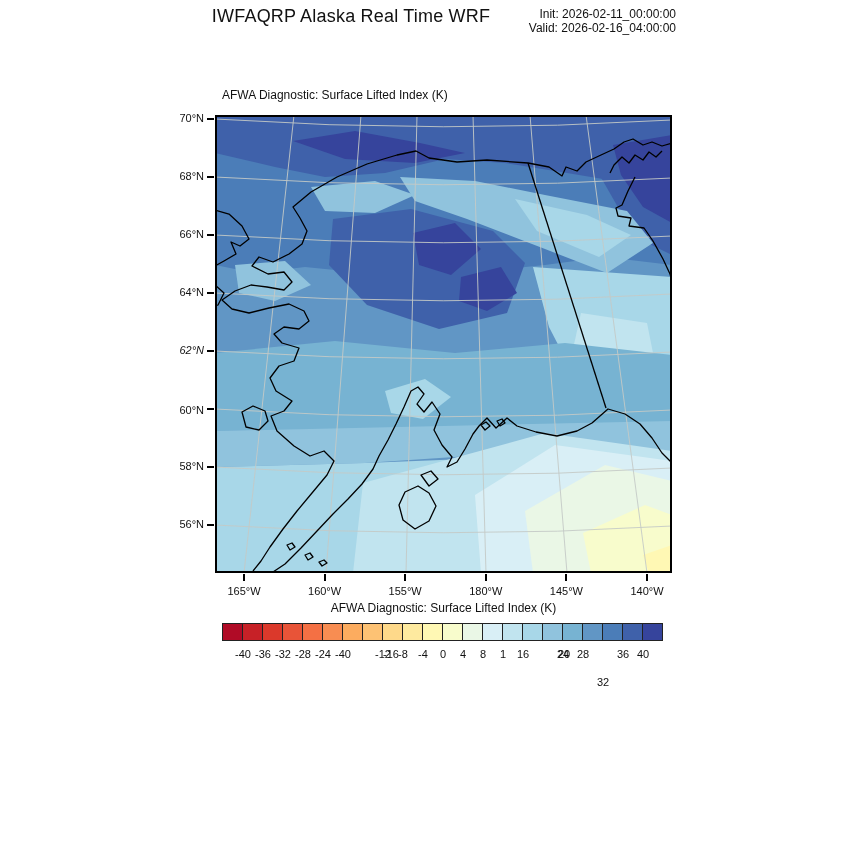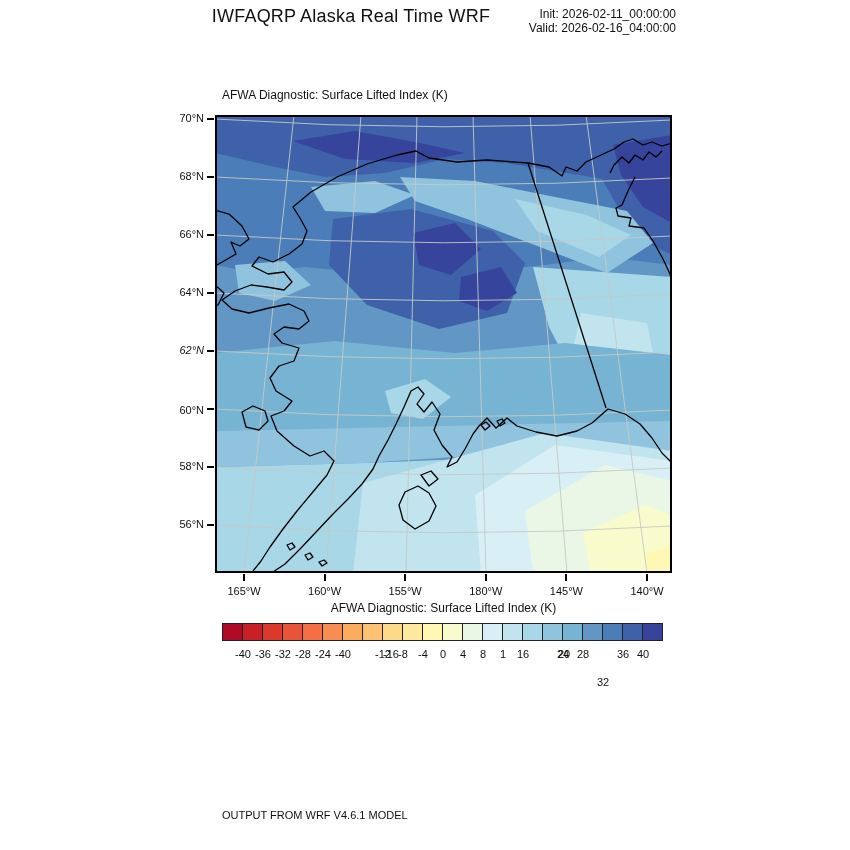--- a/index.html
+++ b/index.html
@@ -176,16 +176,15 @@
       <div class="cb-label" style="left: 523px;">16</div>
       <div class="cb-label" style="left: 543px; padding-left: 21px;">20</div>
       <div class="cb-label" style="left: 563px;">24</div>
       <div class="cb-label" style="left: 583px;">28</div>
       <div class="cb-label" style="left: 603px; margin-top: 28px;">32</div>
       <div class="cb-label" style="left: 623px;">36</div>
       <div class="cb-label" style="left: 643px;">40</div>
     </div>
 
   <div class="footer">
-    <div>OUTPUT FROM WRF V4.6.1 MODEL</div>
   </div>
 
 </div>
 
 </body></html>

